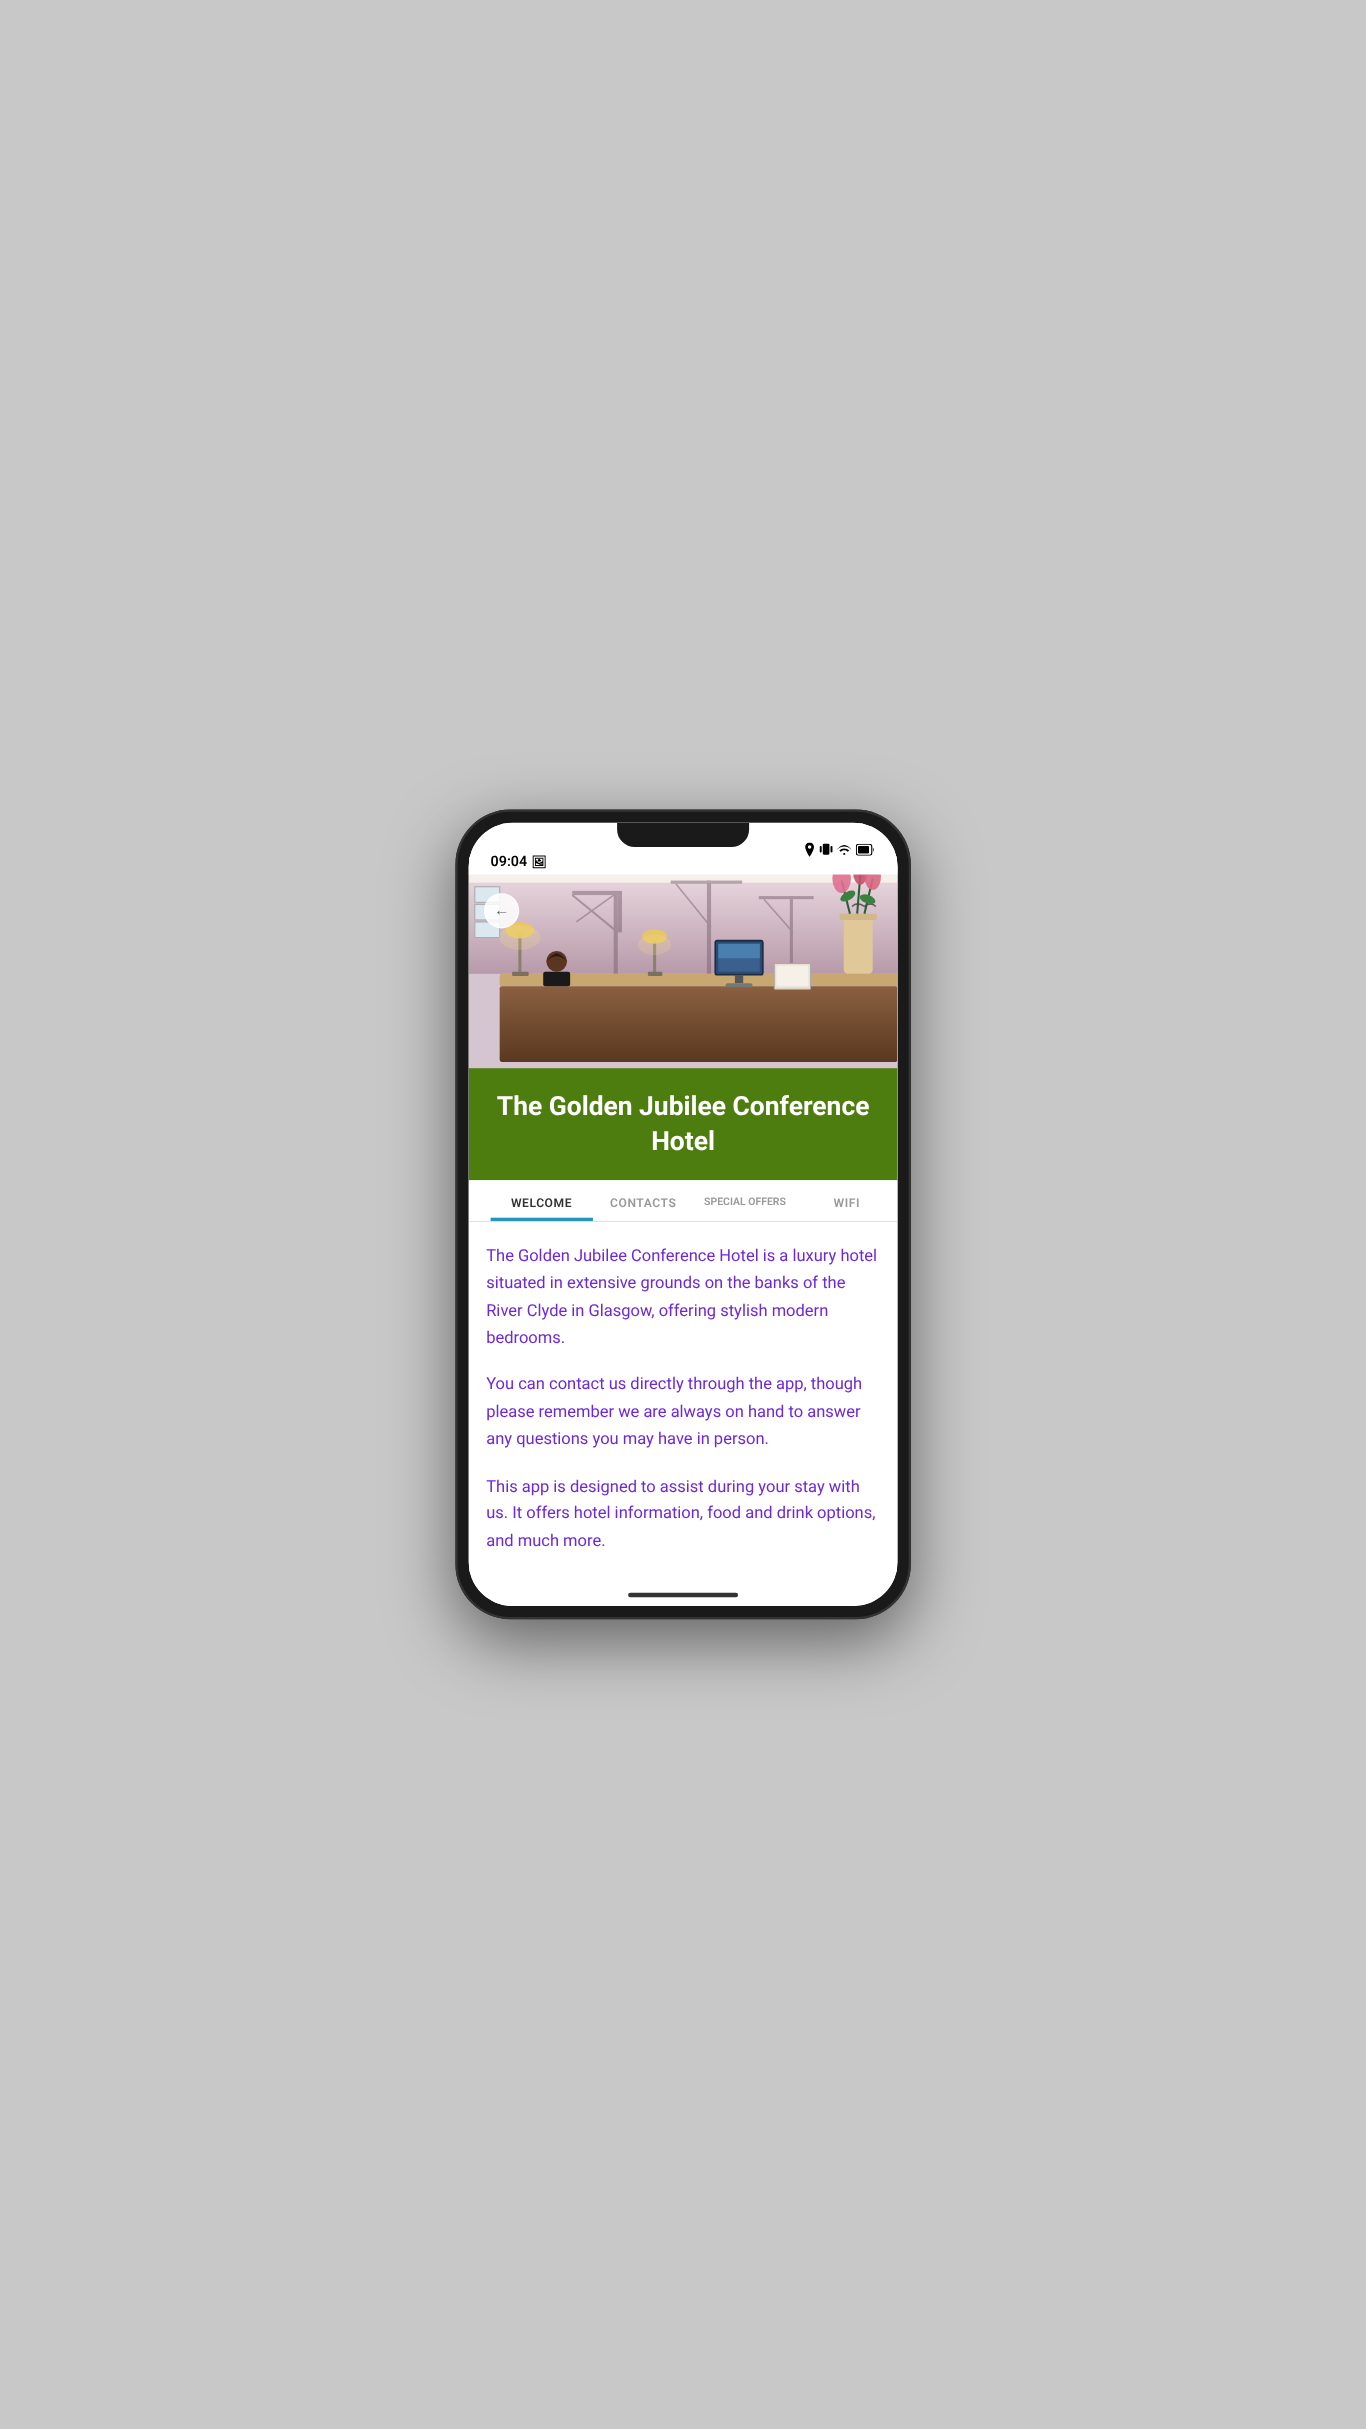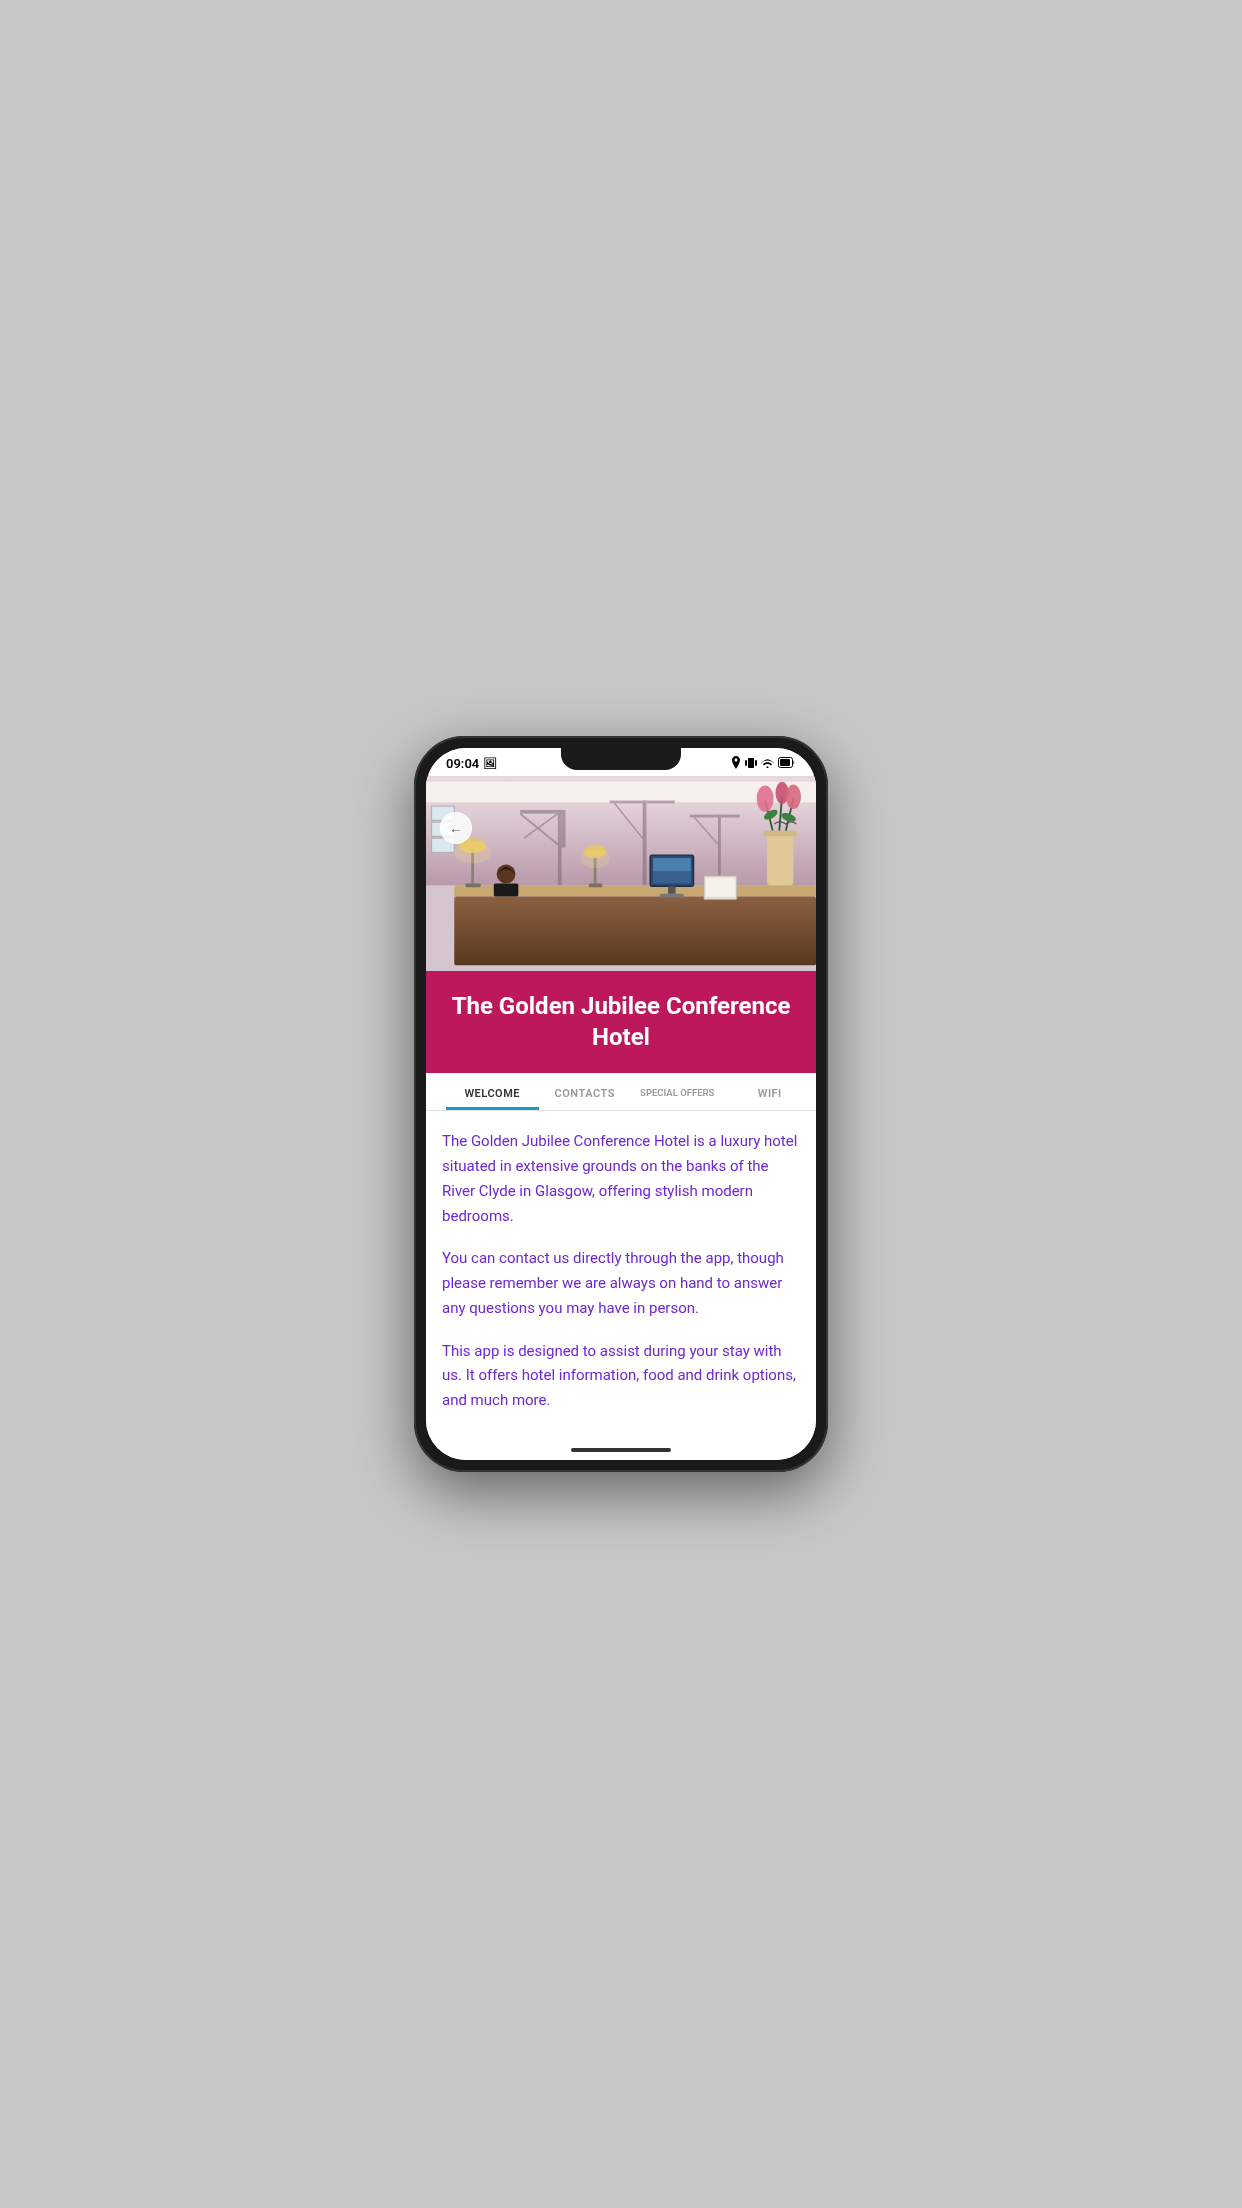--- a/index.html
+++ b/index.html
@@ -51,20 +51,21 @@
       right: 0;
     }
 
     .status-time {
       font-size: 13px;
       font-weight: 600;
       color: #000;
       display: flex;
       align-items: center;
       gap: 4px;
+      margin-top: 20px;
     }
 
     .status-icons {
       display: flex;
       align-items: center;
       gap: 4px;
     }
 
     .status-icons span {
       font-size: 10px;
@@ -122,21 +123,21 @@
     }
 
     .back-arrow {
       font-size: 14px;
       color: #555;
       line-height: 1;
     }
 
     
     .hotel-header {
-      background: #be185d;
+      background: #4d7c0f;
       padding: 20px 15px;
       text-align: center;
       flex-shrink: 0;
     }
 
     .hotel-name {
       color: #fff;
       font-size: 24px;
       font-weight: 700;
       line-height: 1.3;

